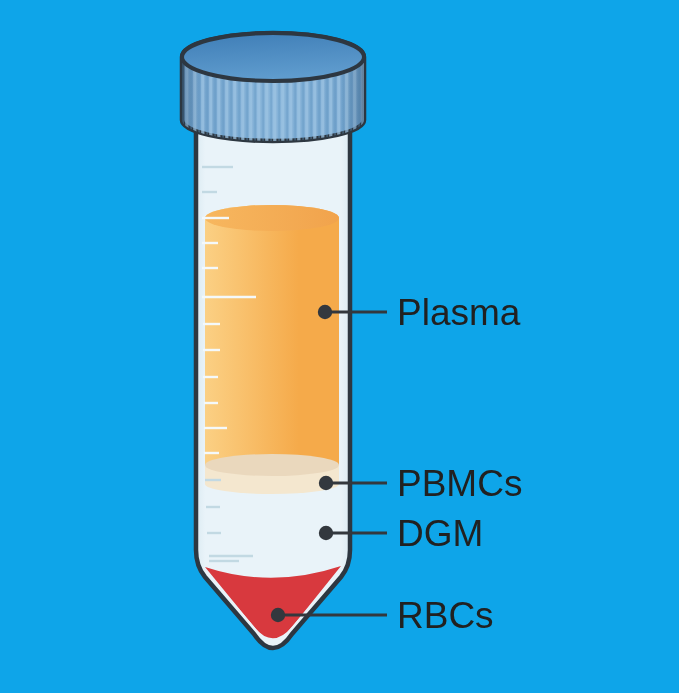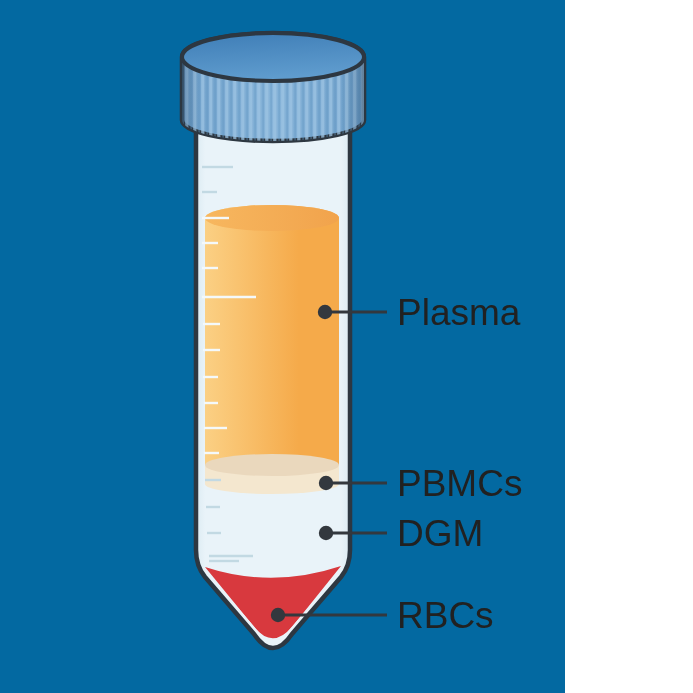--- a/index.html
+++ b/index.html
@@ -6,23 +6,23 @@
     margin: 0;
     padding: 0;
     background: #ffffff;
     width: 693px;
     height: 693px;
     overflow: hidden;
     font-family: "Liberation Sans", sans-serif;
   }
   .stage {
     position: relative;
-    width: 565px;
+    width: 679px;
     height: 693px;
-    background: #0369a1;
+    background: #0ea5e9;
   }
   svg { display: block; }
   text {
     font-family: "Liberation Sans", "DejaVu Sans", sans-serif;
     font-size: 37px;
     font-weight: 400;
   }
 </style>
 </head>
 <body>

